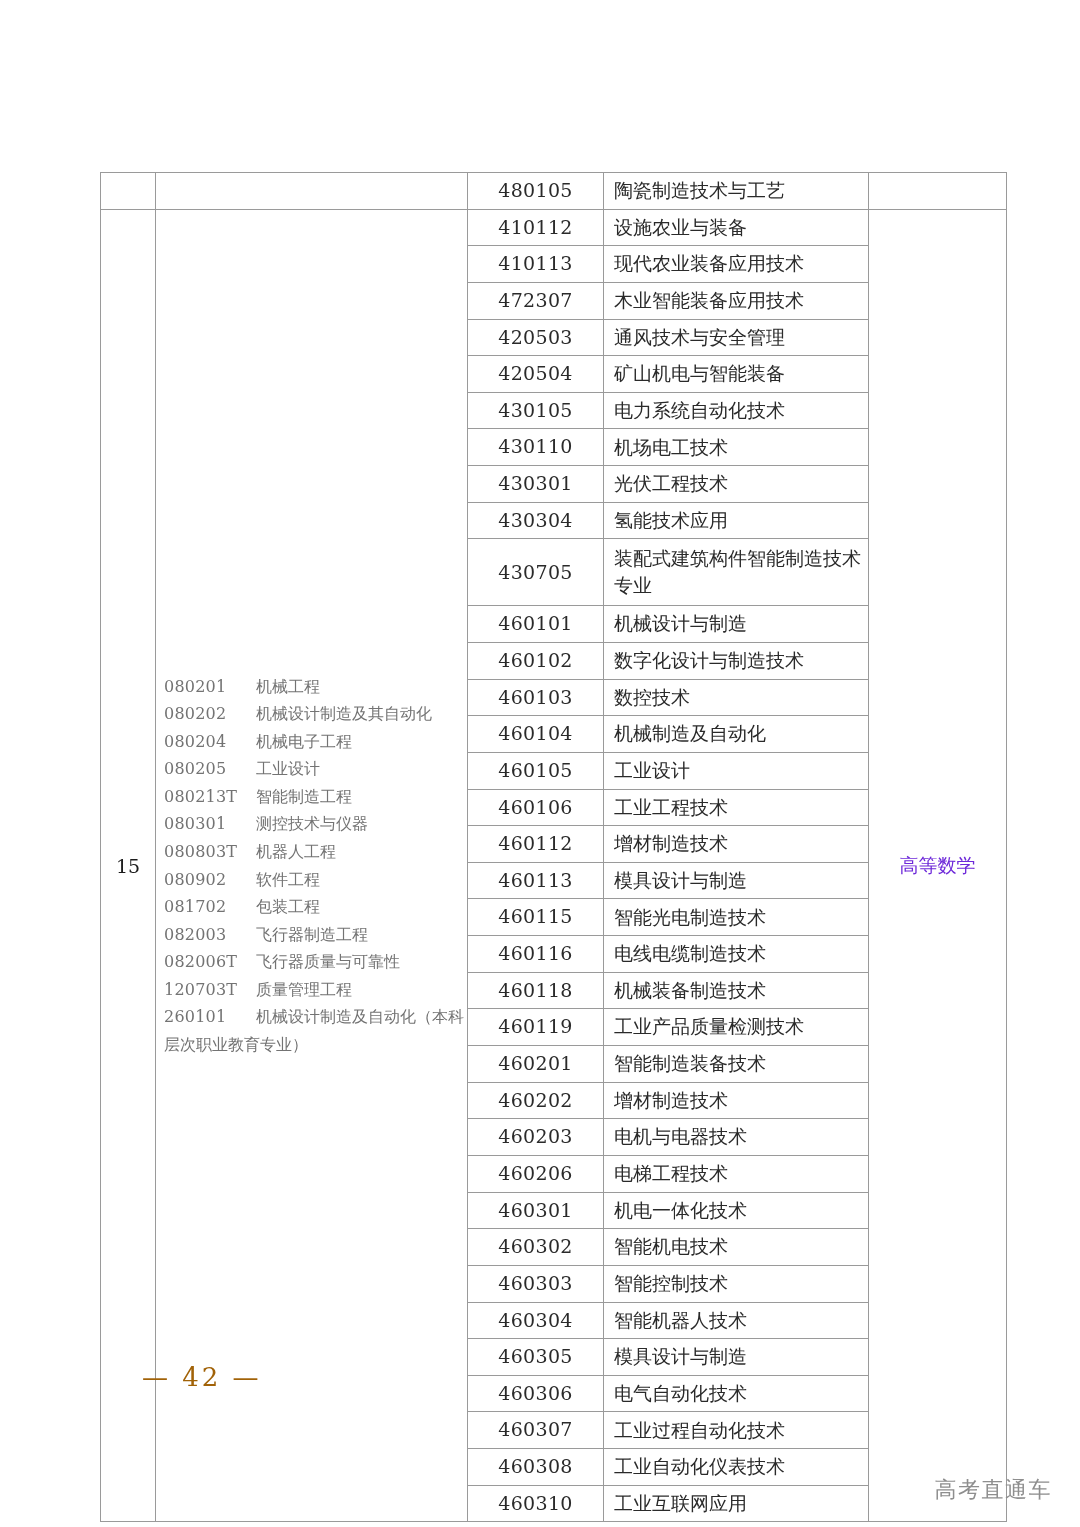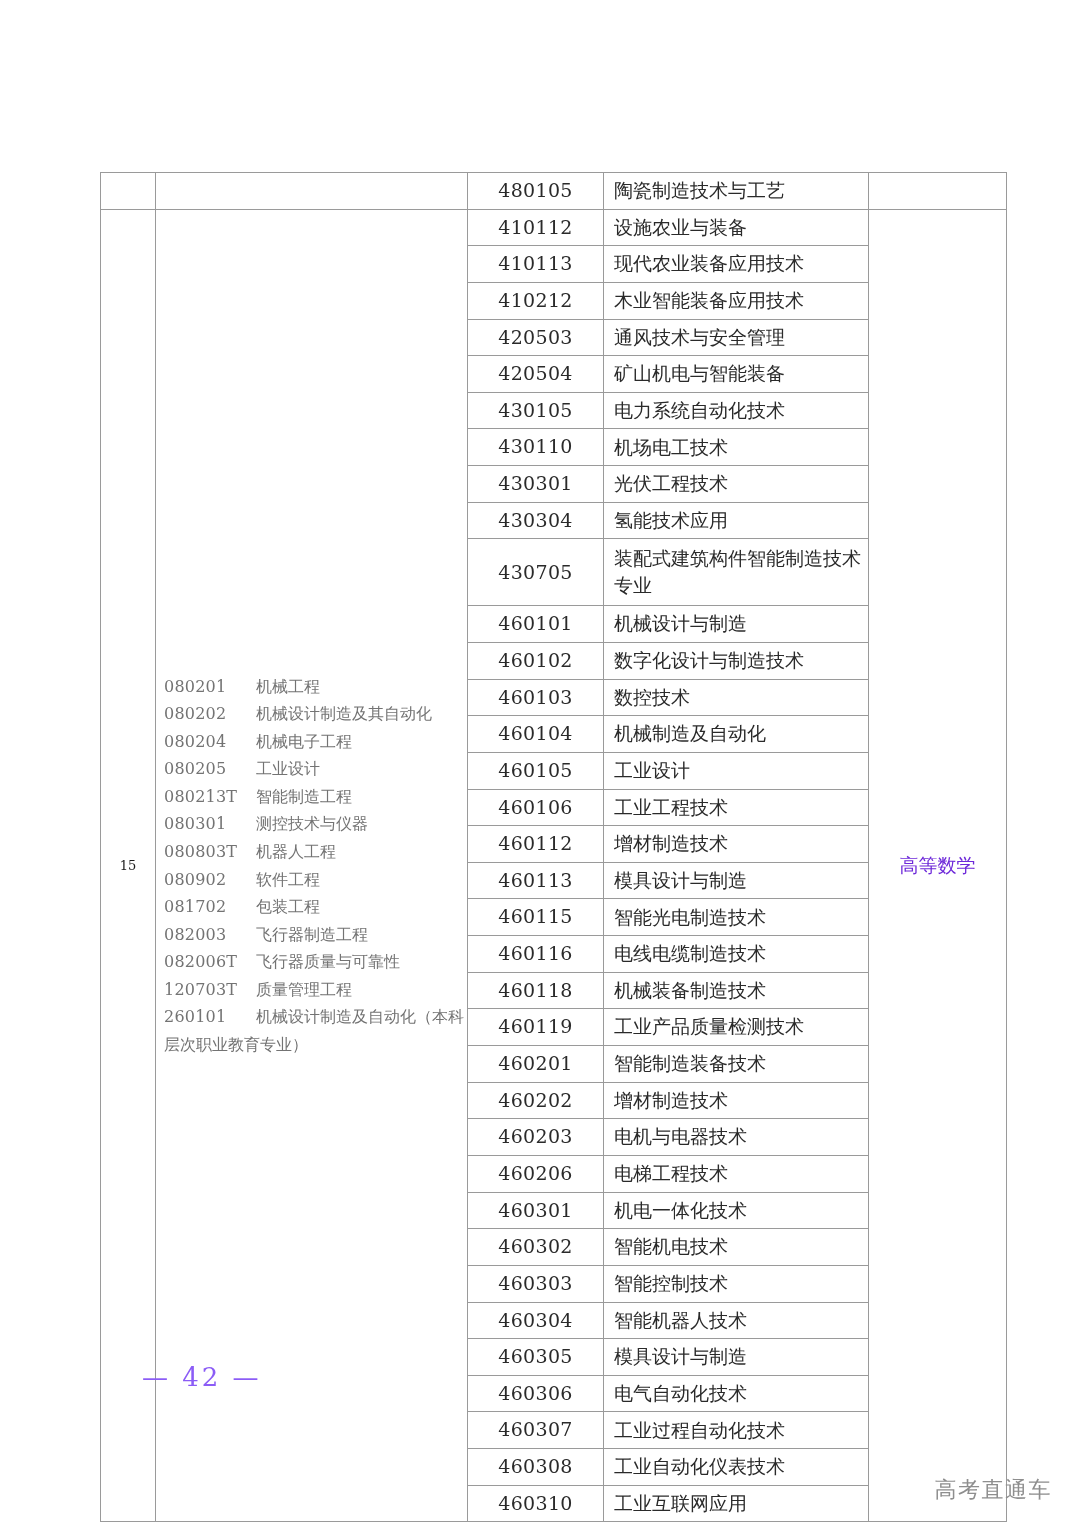--- a/index.html
+++ b/index.html
@@ -44,21 +44,21 @@
   }
 
   col.c-idx   { width: 55px; }
   col.c-major { width: 312px; }
   col.c-code  { width: 136px; }
   col.c-name  { width: 265px; }
   col.c-exam  { width: 138px; }
 
   .cell-idx {
     text-align: center;
-    font-size: 13px;
+    font-size: 19px;
     font-family: "DejaVu Serif", "Liberation Serif", serif;
   }
   .cell-code {
     text-align: center;
     font-size: 19px;
     letter-spacing: 0.3px;
     padding: 5px 0 !important;
     line-height: 1.35;
     color: #2a2a2a;
   }
@@ -107,21 +107,21 @@
     padding-bottom: 6px !important;
   }
 
   
   .page-number {
     position: absolute;
     left: 142px;
     top: 1362px;
     font-size: 26px;
     letter-spacing: 3px;
-    color: #8b5cf6;
+    color: #a16207;
     font-family: "DejaVu Serif", "Liberation Serif", serif;
   }
 
   
   .watermark {
     position: absolute;
     right: 28px;
     bottom: 22px;
     font-size: 22px;
     color: #8e8e8e;
@@ -159,21 +159,21 @@
           <td class="cell-code">410112</td>
           <td class="cell-name">设施农业与装备</td>
           <td class="cell-exam" rowspan="35">高等数学</td>
         </tr>
 
         <tr>
             <td class="cell-code">410113</td>
             <td class="cell-name">现代农业装备应用技术</td>
           </tr>
         <tr>
-            <td class="cell-code">410212</td>
+            <td class="cell-code">472307</td>
             <td class="cell-name">木业智能装备应用技术</td>
           </tr>
         <tr>
             <td class="cell-code">420503</td>
             <td class="cell-name">通风技术与安全管理</td>
           </tr>
         <tr>
             <td class="cell-code">420504</td>
             <td class="cell-name">矿山机电与智能装备</td>
           </tr>

